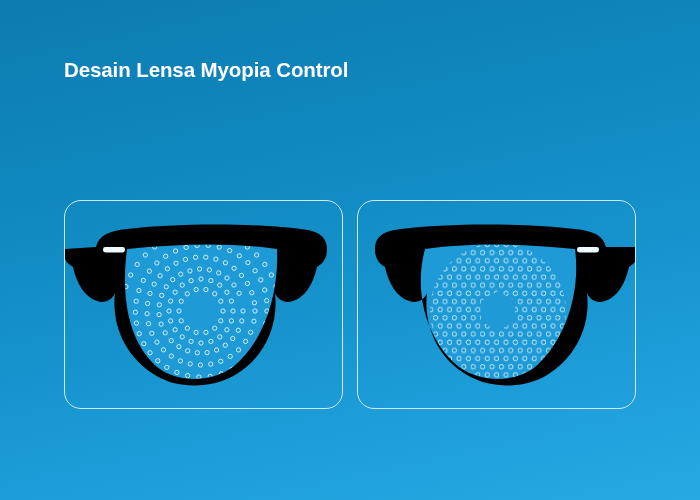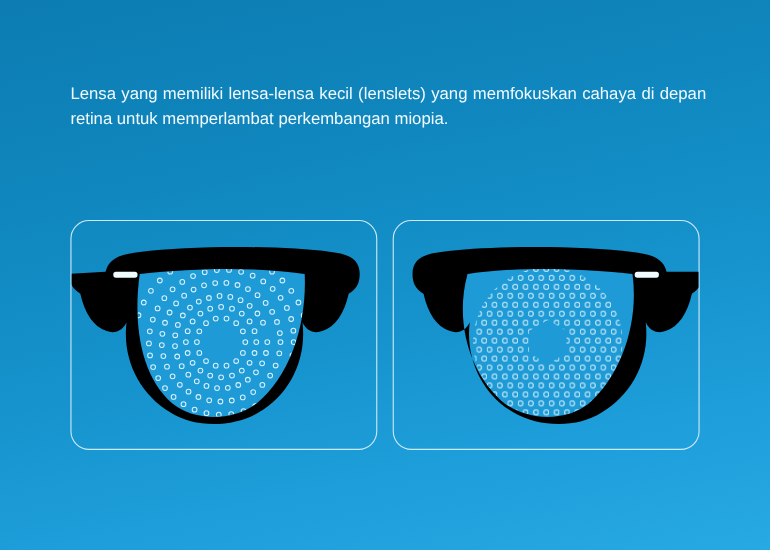--- a/index.html
+++ b/index.html
@@ -68,21 +68,21 @@
     top: 0;
     display: block;
   }
 </style>
 </head>
 <body>
 
 <div id="page">
 
   <div class="text-block">
-    <p class="body-text">Lensa yang memiliki lensa-lensa kecil (lenslets) yang memfokuskan cahaya di depan retina untuk memperlambat perkembangan miopia.</p>
+    <h1 class="title">Desain Lensa Myopia Control</h1>
   </div>
 
   <div class="cards">
 
     <div class="card">
       <svg width="279" height="209" viewBox="0 0 279 209">
         <defs>
           <clipPath id="lensClipL">
             <path d="M62 48 C 118 42, 172 42, 212 48 C 214 92, 200 140, 168 166
                      C 146 182, 112 182, 92 166 C 62 140, 56 92, 62 48 Z"></path>

